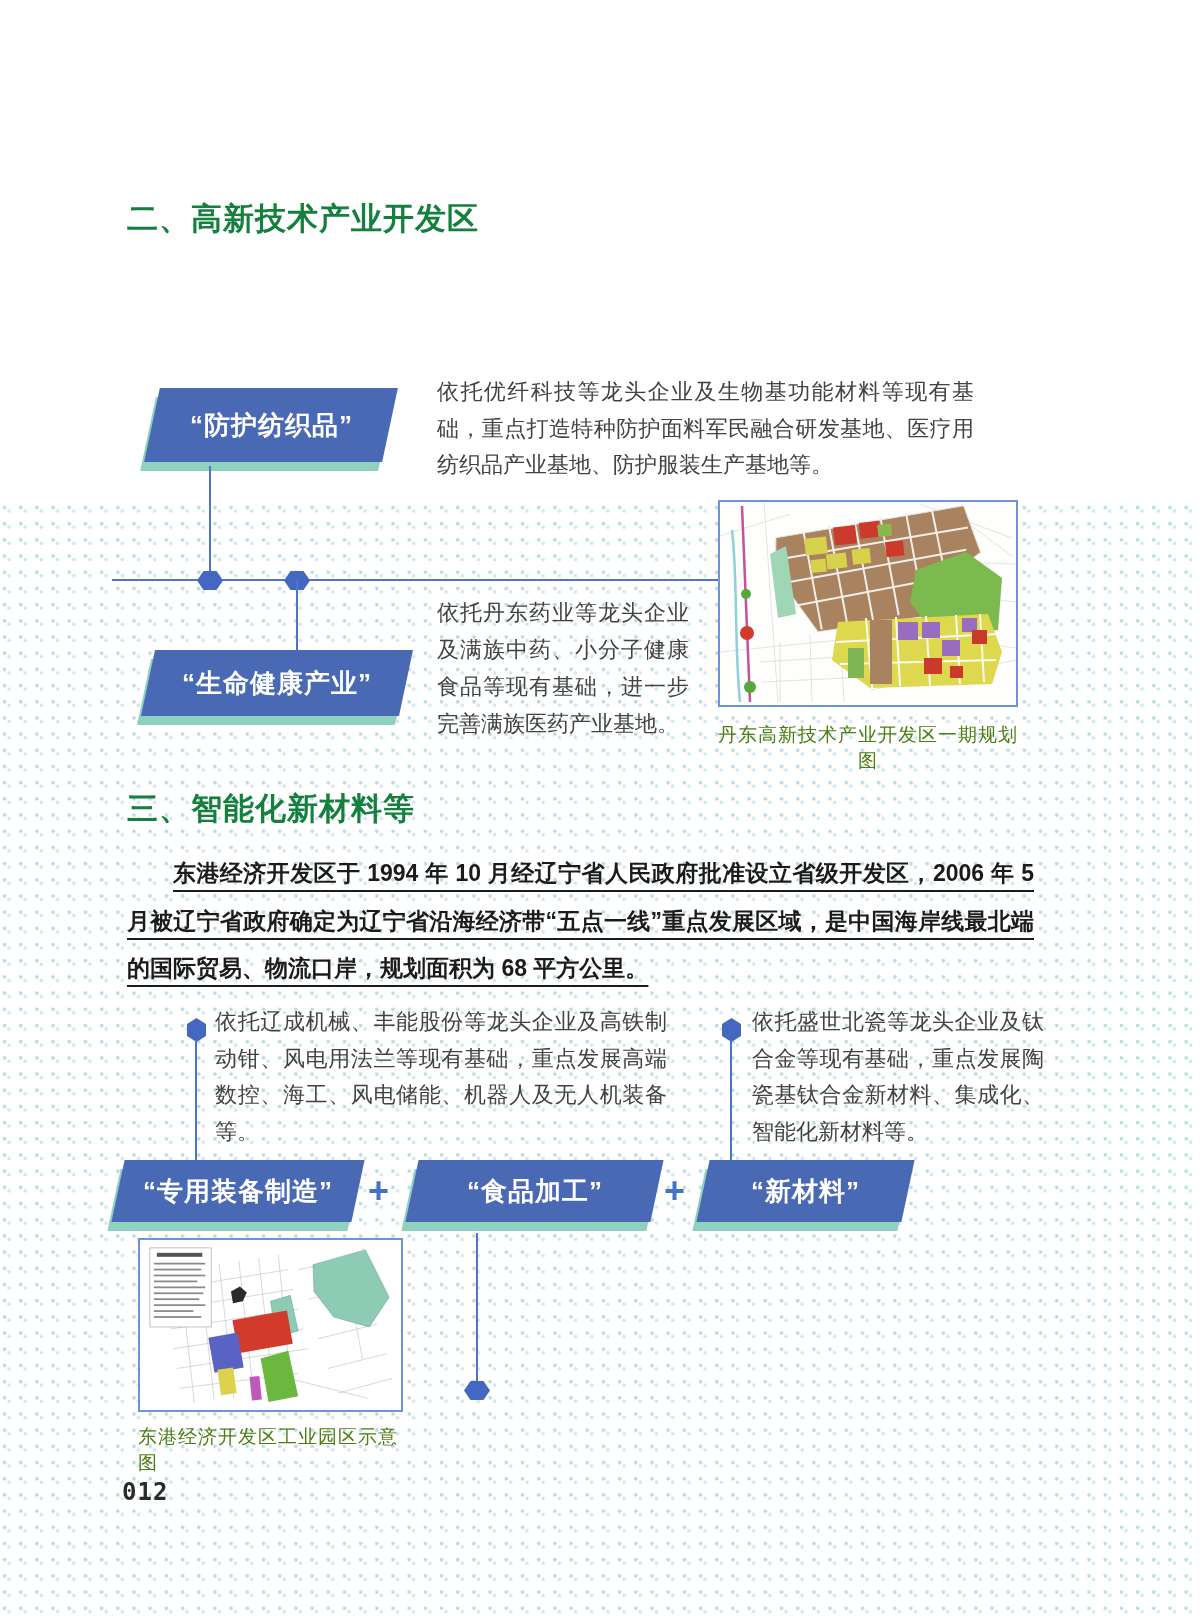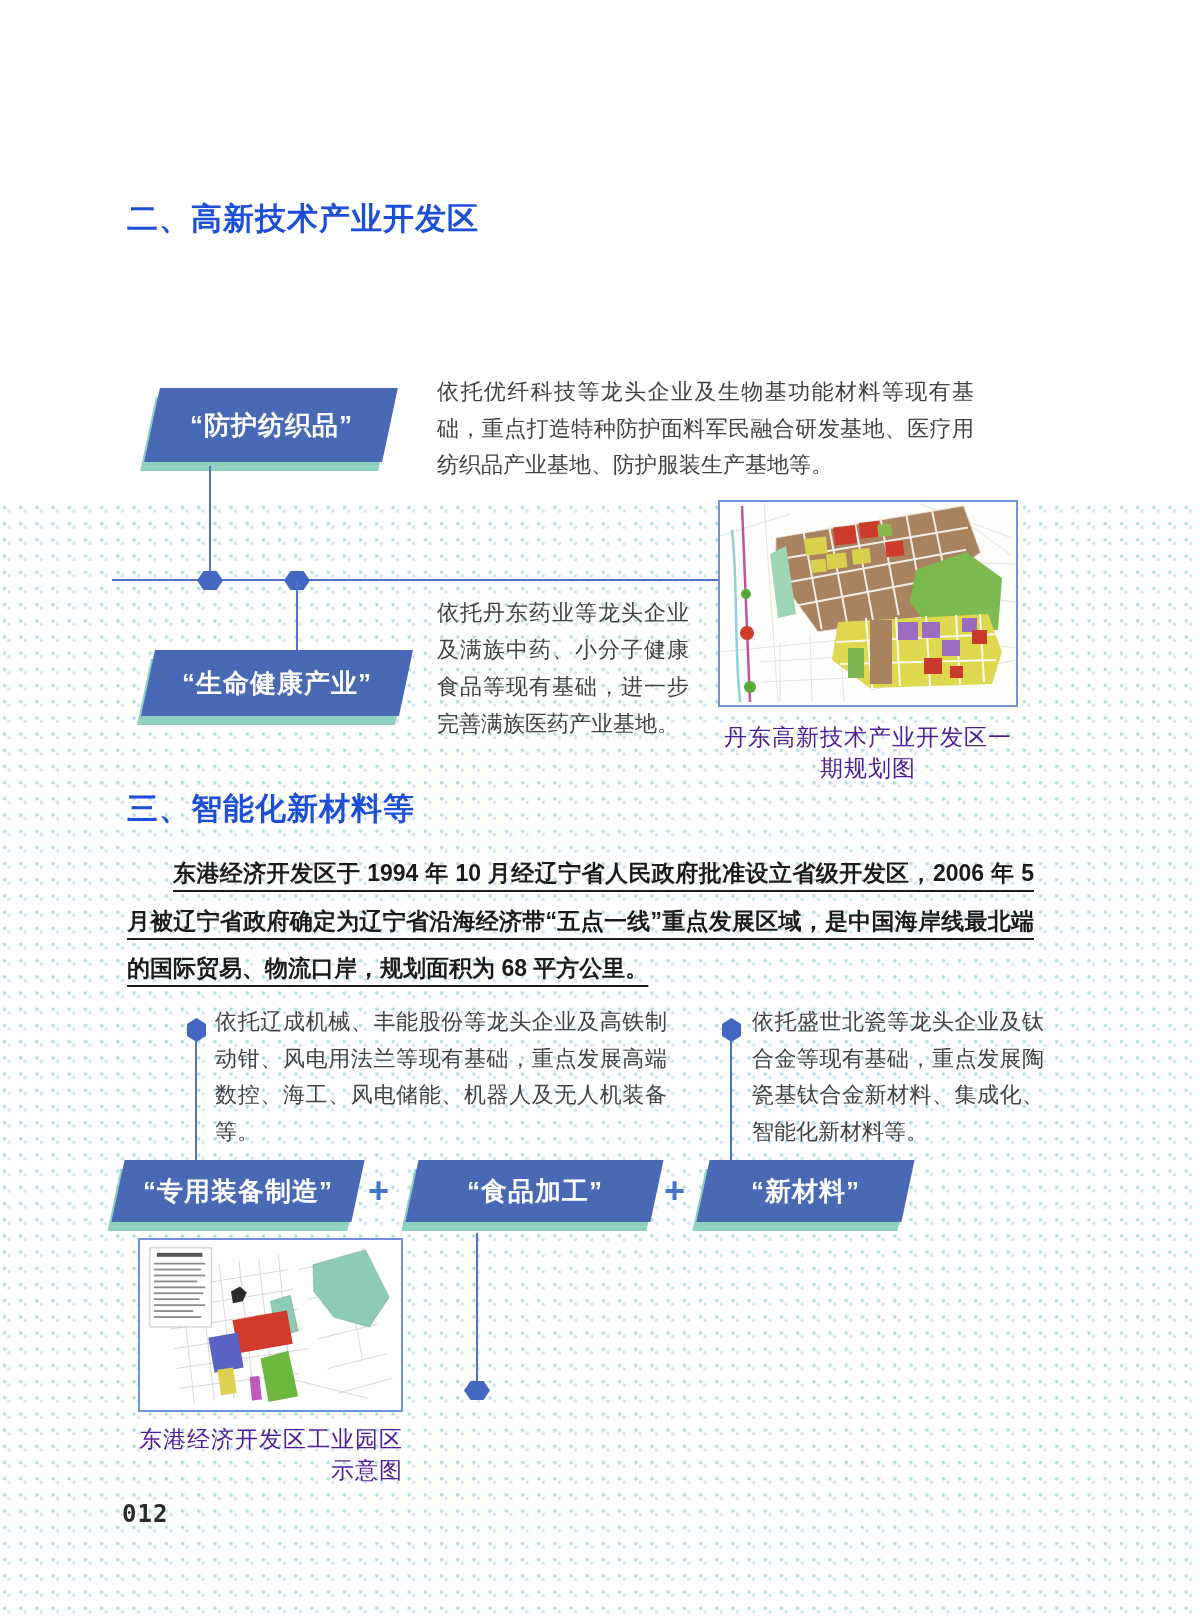--- a/index.html
+++ b/index.html
@@ -12,21 +12,21 @@
   
   .dots {
     position:absolute; left:0; top:503px; width:1200px; height:1113px;
     background-image:
       radial-gradient(circle at 4.5px 4.5px, rgba(126,193,201,0.55) 1.5px, transparent 2.2px),
       radial-gradient(circle at 9px 8px, rgba(164,196,234,0.45) 1.5px, transparent 2.2px);
     background-size:16.2px 16.2px;
   }
   .abs { position:absolute; }
   h1.sec {
-    font-size:31px; font-weight:bold; color:#1d4ed8; letter-spacing:1px;
+    font-size:31px; font-weight:bold; color:#15803d; letter-spacing:1px;
   }
   .intro {
     font-size:23px; font-weight:bold; color:#1b1b1b; line-height:47px;
     text-align:justify; text-indent:2em;
     text-decoration:underline; text-decoration-thickness:2px; text-underline-offset:9px;
   }
   .body-text {
     font-size:22px; color:#424242; line-height:36.5px; text-align:justify;
   }
   
@@ -48,21 +48,21 @@
   .hex {
     position:absolute; background:#4468c2; width:26px; height:19px;
     clip-path:polygon(25% 0,75% 0,100% 50%,75% 100%,25% 100%,0 50%);
   }
   .hex.v { width:19px; height:24px;
     clip-path:polygon(50% 0,100% 25%,100% 75%,50% 100%,0 75%,0 25%);
   }
   .plus { font-size:36px; font-weight:bold; color:#4573c4; }
   .map-frame { position:absolute; border:2px solid #6f93d8; background:#fff; }
   .map-frame svg { display:block; width:100%; height:100%; }
-  .caption { font-size:23px; color:#4c1d95; letter-spacing:1px; }
+  .caption { font-size:19px; color:#4d7c0f; letter-spacing:1px; }
   .pagenum {
     font-family:"DejaVu Sans Mono", monospace; font-weight:bold;
     font-size:24px; color:#2b2b2b; letter-spacing:1px;
   }
 </style>
 </head>
 <body>
 
 <div class="page">
 
@@ -247,17 +247,17 @@
         <rect x="14" y="41" width="44" height="1.8" fill="#8a8a8a"></rect>
         <rect x="14" y="47" width="52" height="1.8" fill="#8a8a8a"></rect>
         <rect x="14" y="53" width="50" height="1.8" fill="#8a8a8a"></rect>
         <rect x="14" y="59" width="46" height="1.8" fill="#8a8a8a"></rect>
         <rect x="14" y="65" width="52" height="1.8" fill="#8a8a8a"></rect>
         <rect x="14" y="71" width="40" height="1.8" fill="#8a8a8a"></rect>
         <rect x="14" y="77" width="48" height="1.8" fill="#8a8a8a"></rect>
       </g>
     </svg>
   </div>
-  <div class="caption abs" style="left:138px; top:1424px; width:265px; text-align:right;">东港经济开发区工业园区示意图</div>
-
-  <div class="pagenum abs" style="left:122px; top:1478px;margin-top:22px;">012</div>
+  <div class="caption abs" style="left:138px; top:1424px; width:265px; text-align:left;">东港经济开发区工业园区示意图</div>
+
+  <div class="pagenum abs" style="left:122px; top:1478px;">012</div>
 
 </div>
 
 </body></html>

